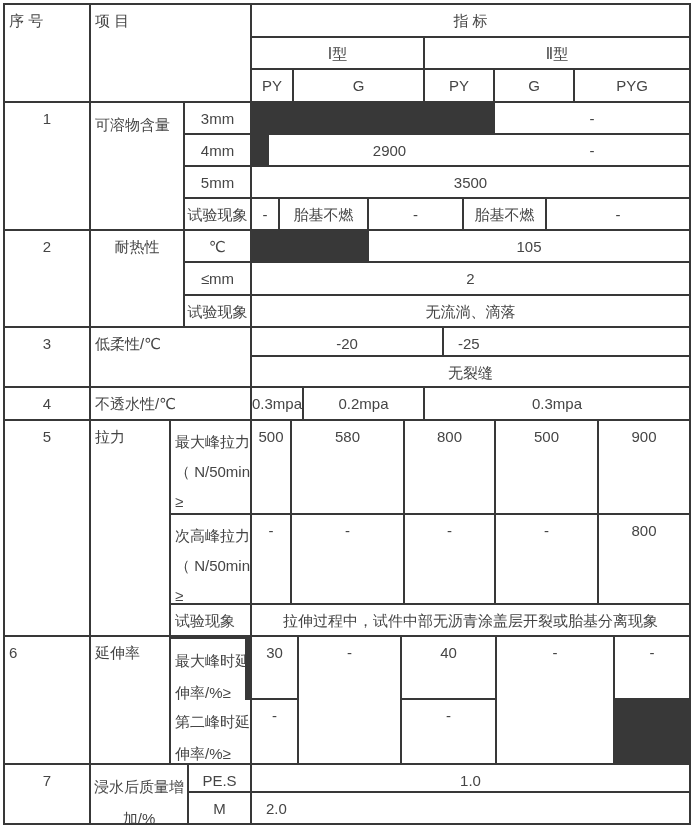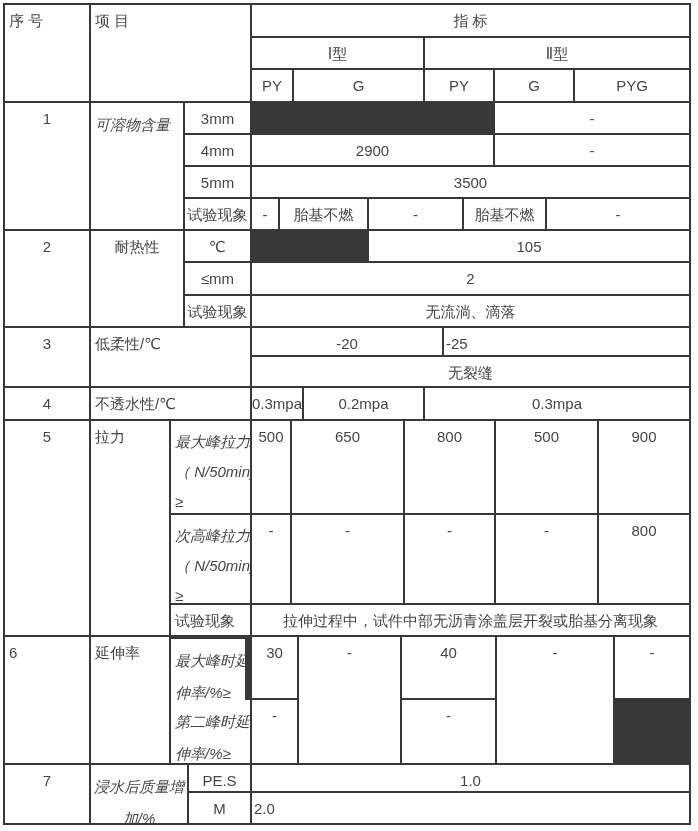--- a/index.html
+++ b/index.html
@@ -4,23 +4,23 @@
 <style>
   :root { --line:#383838; --text:#454545; --cellbg:#ffffff; }
   * { margin:0; padding:0; box-sizing:border-box; }
   body { background:#fff; }
   .page { position:relative; width:698px; height:831px; background:#fff;
           font-family:"Liberation Sans","DejaVu Sans",sans-serif; color:var(--text); }
   .grid { position:absolute; left:3px; top:3px; width:688px; height:822px; background:var(--line); }
   .c { position:absolute; background:var(--cellbg); font-size:15px; text-align:center;
        padding-top:6px; overflow:hidden; white-space:nowrap; line-height:19px; }
   .tl { text-align:left; padding-left:4px; }
-  .ln { line-height:32px;font-style:italic; }
+  .ln { line-height:32px; }
   .ln30 { line-height:30px; }
-  .pl2 { padding-left:2px; }
+  .pl2 { padding-left:14px; }
 </style>
 </head>
 <body>
 
 <div class="page">
   <div class="grid">
 
     <div class="c tl" style="left:2px;top:2px;width:84px;height:96px">序 号</div>
     <div class="c tl" style="left:88px;top:2px;width:159px;height:96px">项 目</div>
     <div class="c" style="left:249px;top:2px;width:437px;height:31px">指 标</div>
@@ -34,21 +34,21 @@
 
     <div class="c" style="left:2px;top:100px;width:84px;height:126px">1</div>
     <div class="c tl" style="left:88px;top:100px;width:92px;height:126px">
       <div class="ln">可溶物含量</div>
     </div>
     <div class="c" style="left:182px;top:100px;width:65px;height:30px">3mm</div>
     <div class="c" style="left:182px;top:132px;width:65px;height:30px">4mm</div>
     <div class="c" style="left:182px;top:164px;width:65px;height:30px">5mm</div>
     <div class="c" style="left:182px;top:196px;width:65px;height:30px">试验现象</div>
     <div class="c" style="left:492px;top:100px;width:194px;height:30px">-</div>
-    <div class="c" style="left:249px;top:132px;width:241px;height:30px">2900</div>
+    <div class="c" style="left:266px;top:132px;width:241px;height:30px">2900</div>
     <div class="c" style="left:492px;top:132px;width:194px;height:30px">-</div>
     <div class="c" style="left:249px;top:164px;width:437px;height:30px">3500</div>
     <div class="c" style="left:249px;top:196px;width:26px;height:30px">-</div>
     <div class="c" style="left:277px;top:196px;width:87px;height:30px">胎基不燃</div>
     <div class="c" style="left:366px;top:196px;width:93px;height:30px">-</div>
     <div class="c" style="left:461px;top:196px;width:81px;height:30px">胎基不燃</div>
     <div class="c" style="left:544px;top:196px;width:142px;height:30px">-</div>
 
     <div class="c" style="left:2px;top:228px;width:84px;height:95px">2</div>
     <div class="c" style="left:88px;top:228px;width:92px;height:95px">耐热性</div>
@@ -78,21 +78,21 @@
       <div class="ln ln30">（ N/50min)</div>
       <div class="ln ln30">≥</div>
     </div>
     <div class="c tl" style="left:168px;top:512px;width:79px;height:88px">
       <div class="ln ln30">次高峰拉力/</div>
       <div class="ln ln30">（ N/50min)</div>
       <div class="ln ln30">≥</div>
     </div>
     <div class="c tl" style="left:168px;top:602px;width:79px;height:30px">试验现象</div>
     <div class="c" style="left:249px;top:418px;width:38px;height:92px">500</div>
-    <div class="c" style="left:289px;top:418px;width:111px;height:92px">650</div>
+    <div class="c" style="left:289px;top:418px;width:111px;height:92px">580</div>
     <div class="c" style="left:402px;top:418px;width:89px;height:92px">800</div>
     <div class="c" style="left:493px;top:418px;width:101px;height:92px">500</div>
     <div class="c" style="left:596px;top:418px;width:90px;height:92px">900</div>
     <div class="c" style="left:249px;top:512px;width:38px;height:88px">-</div>
     <div class="c" style="left:289px;top:512px;width:111px;height:88px">-</div>
     <div class="c" style="left:402px;top:512px;width:89px;height:88px">-</div>
     <div class="c" style="left:493px;top:512px;width:101px;height:88px">-</div>
     <div class="c" style="left:596px;top:512px;width:90px;height:88px">800</div>
     <div class="c" style="left:249px;top:602px;width:437px;height:30px">拉伸过程中，试件中部无沥青涂盖层开裂或胎基分离现象</div>
 

